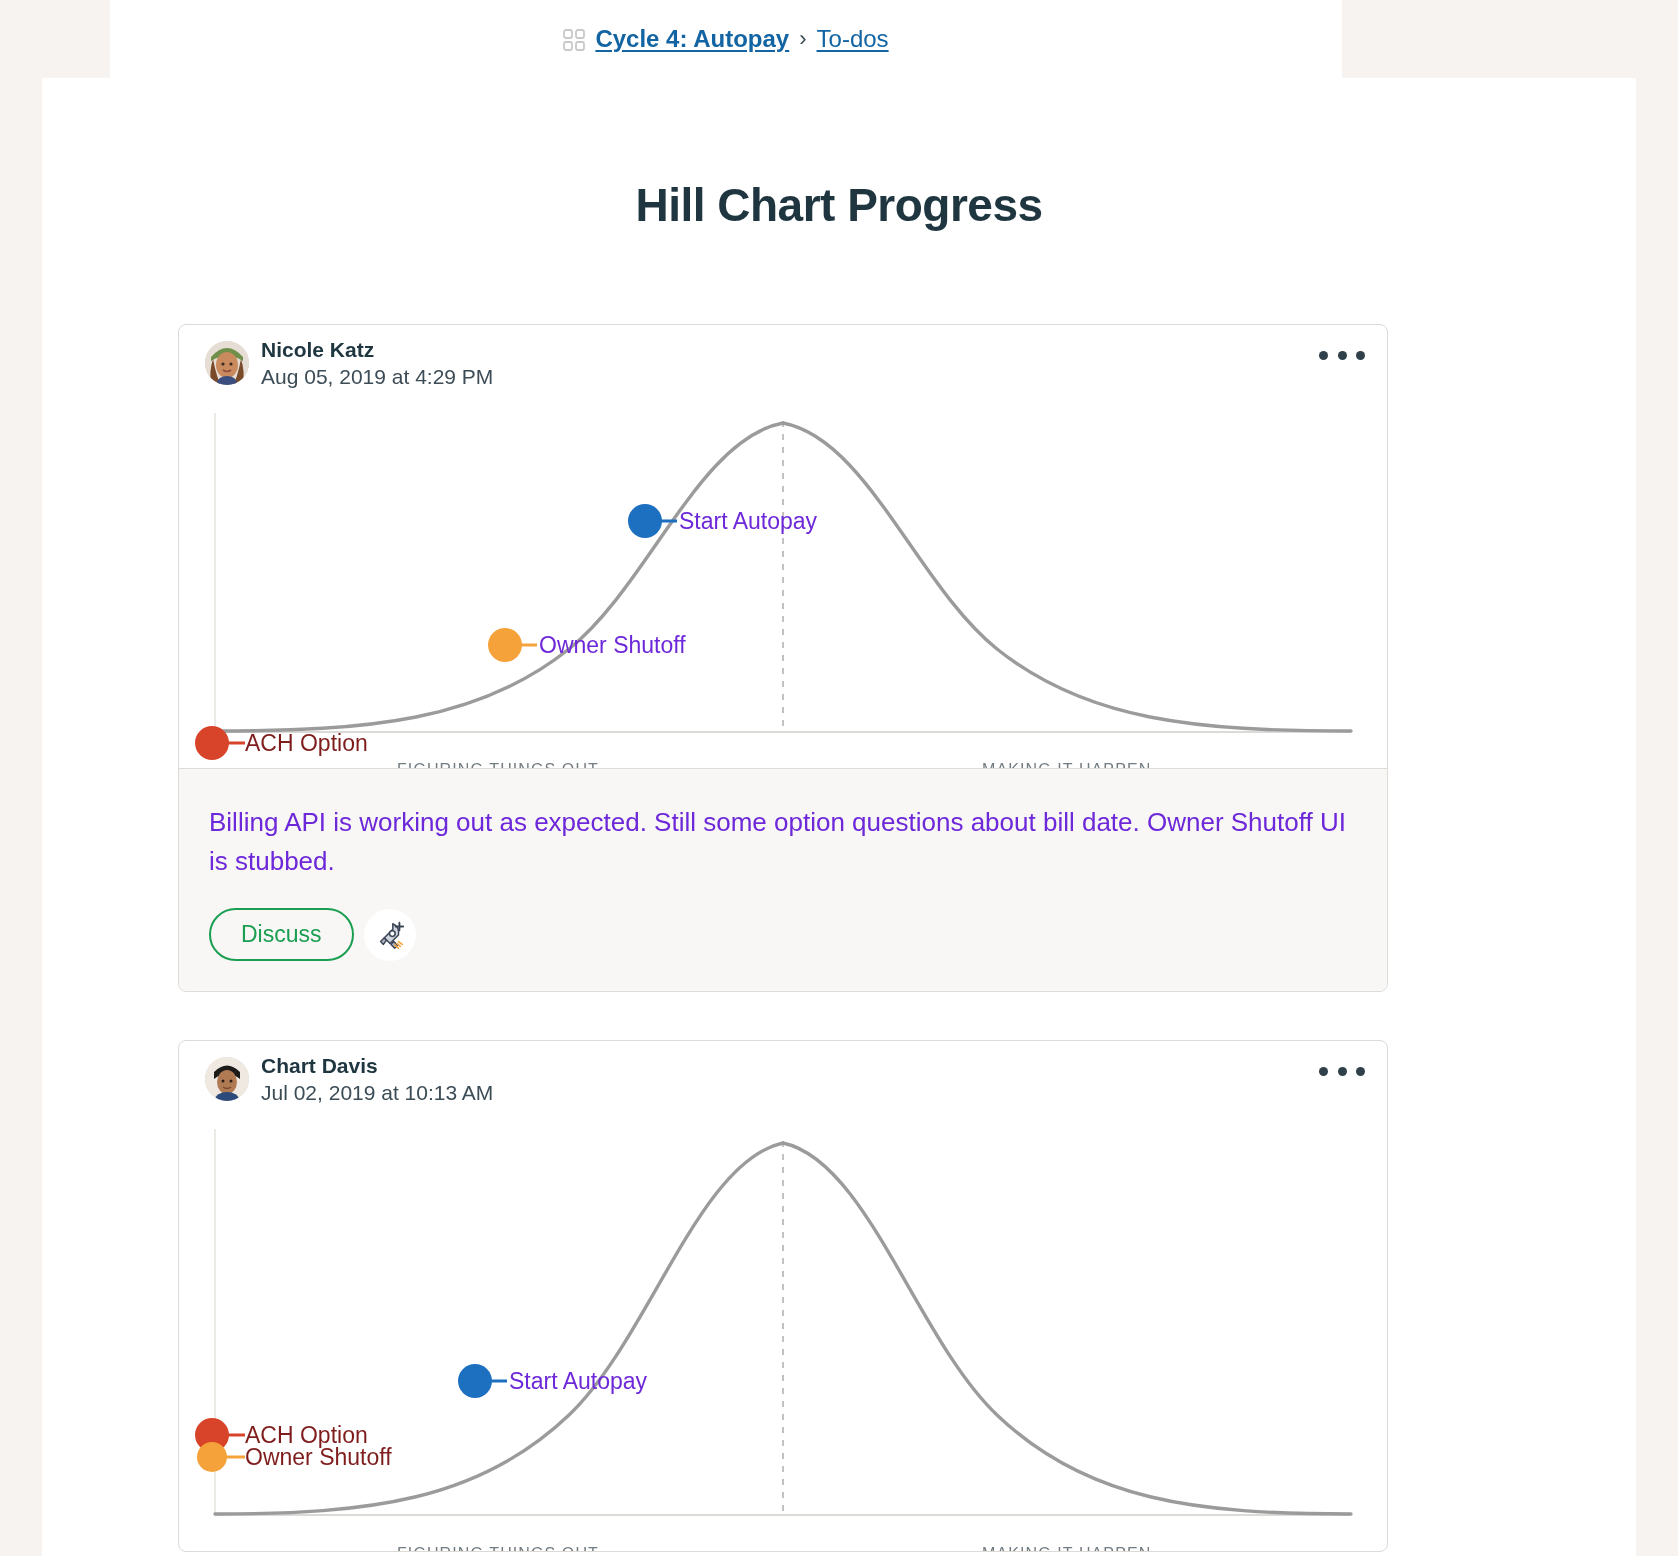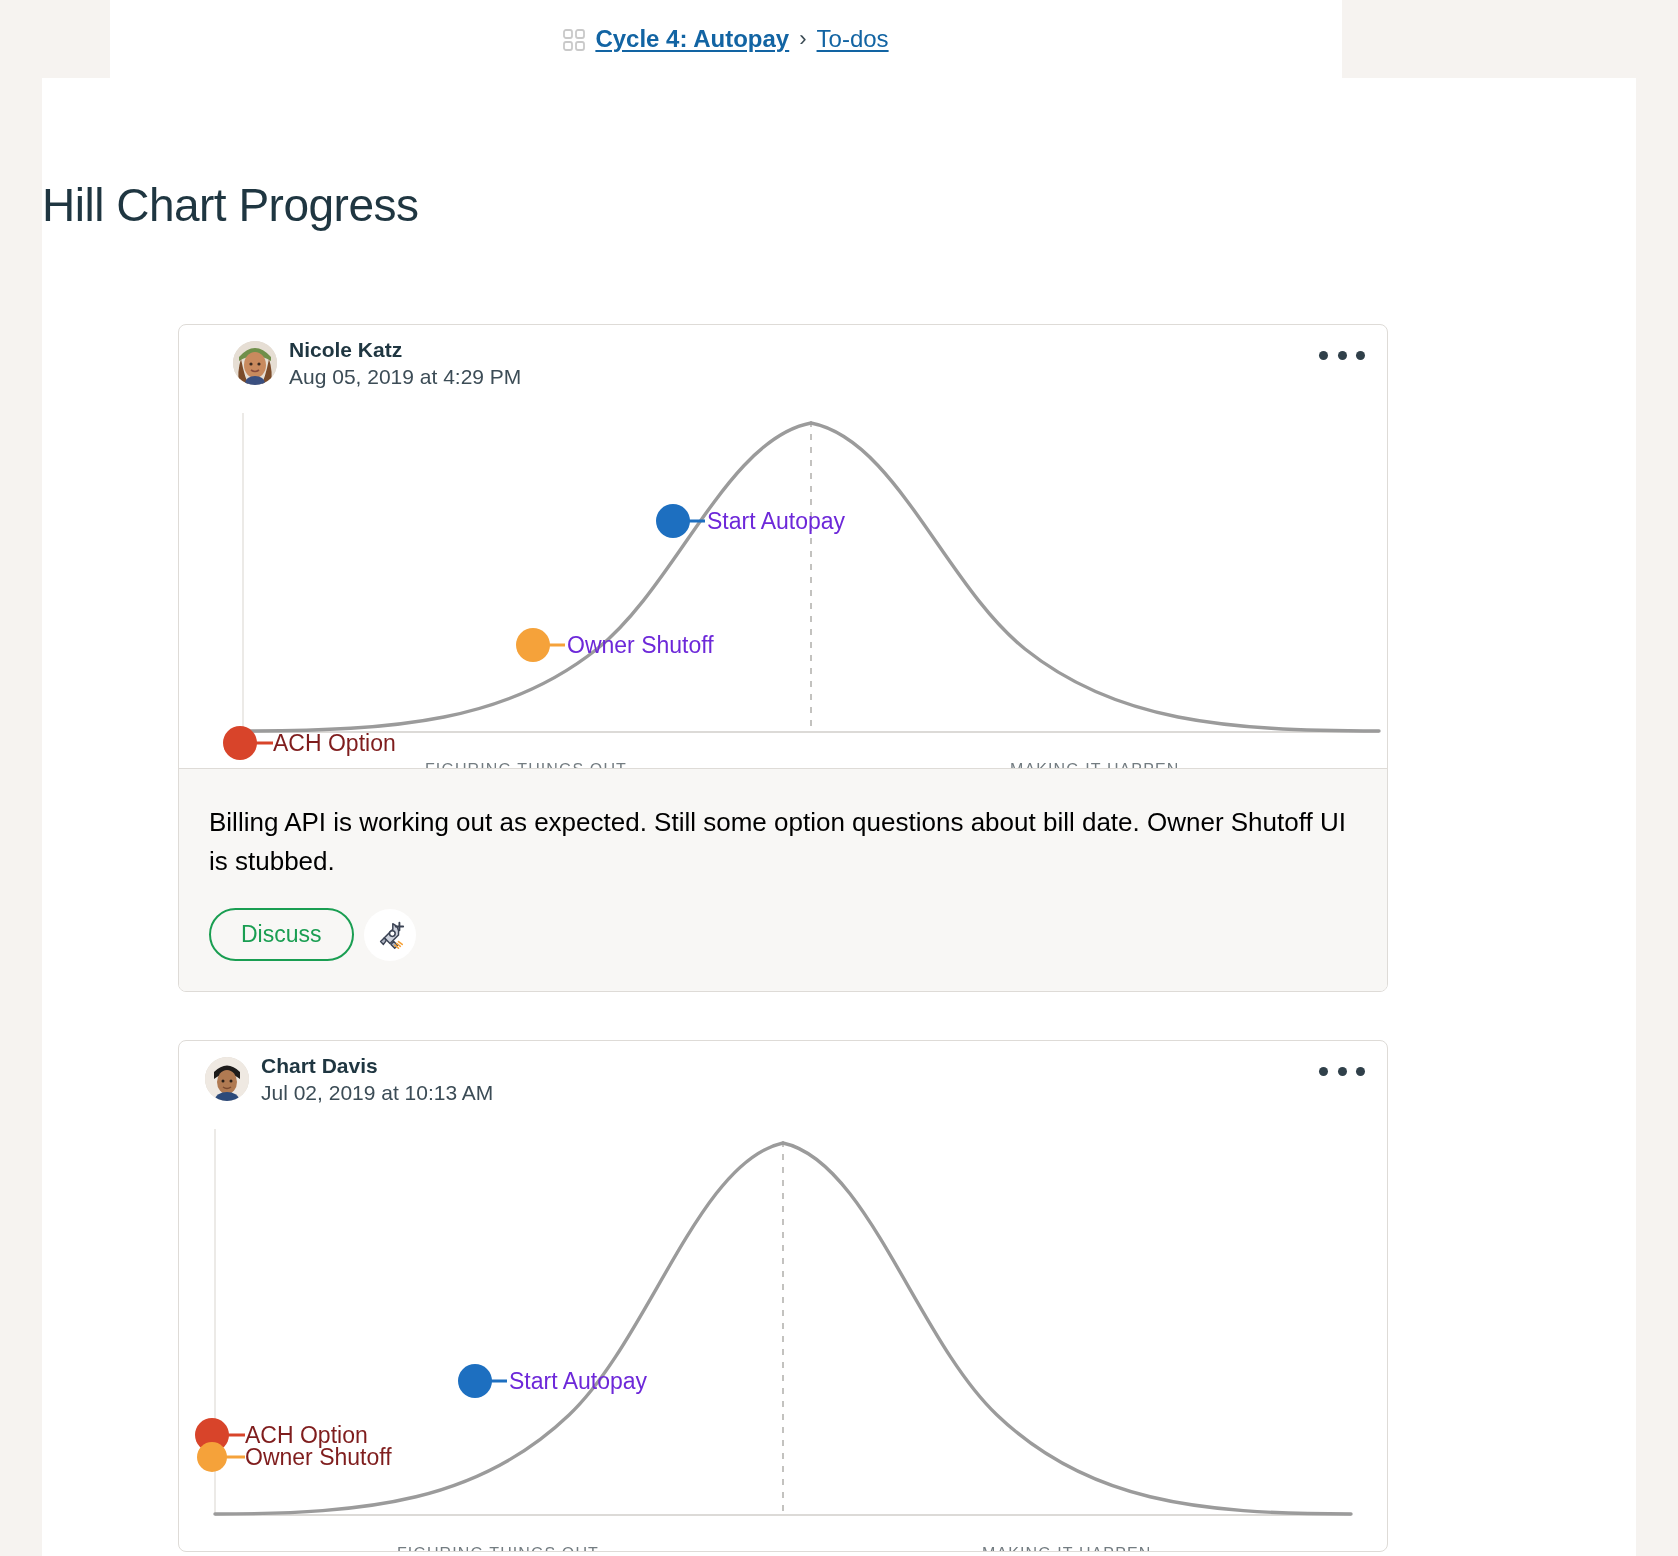--- a/index.html
+++ b/index.html
@@ -30,43 +30,43 @@
 
   
   .panel {
     position: absolute;
     left: 42px; top: 78px; width: 1594px; height: 1478px;
     background: #ffffff;
   }
 
   .page-title {
     position: absolute; left: 0; top: 100px; width: 100%;
-    text-align: left;
-    font-size: 46px; font-weight: normal; color: #1f3641;
+    text-align: center;
+    font-size: 46px; font-weight: bold; color: #1f3641;
     letter-spacing: -0.5px;
   }
 
   
   .today-divider {
     position: absolute; left: 200px; top: 188px; width: 1196px;
     display: flex; align-items: center; gap: 24px;
   }
   .today-divider .rule { flex: 1; height: 1px; background: #e4e2df; }
   .today-label {
     font-size: 25px; font-weight: bold; color: #32424c;
     white-space: nowrap;
   }
 
   
   .card {
     position: absolute; left: 136px; width: 1210px;
     border: 1px solid #dedbd7; border-radius: 8px;
     background: #ffffff; overflow: hidden;
   }
-  #card-0 { top: 246px; height: 668px; padding-left: 28px; }
+  #card-0 { top: 246px; height: 668px; }
   #card-1 { top: 962px; height: 512px; }
 
   .card-head { position: relative; height: 74px; }
   .avatar {
     position: absolute; left: 26px; top: 16px;
     width: 44px; height: 44px; border-radius: 50%;
     overflow: hidden; background: #ddd7cf;
   }
   .avatar svg { display: block; width: 44px; height: 44px; }
   .author {
@@ -102,21 +102,21 @@
   .hdot { position: absolute; border-radius: 50%; transform: translate(-50%,-50%); cursor: pointer; }
   .leader { position: absolute; height: 3px; transform: translateY(-50%); }
 
   
   .comment {
     position: absolute; left: 0; right: 0; bottom: 0;
     background: #f8f7f5; border-top: 1px solid #dedbd7;
     padding: 34px 30px 30px 30px;
   }
   .comment-text {
-    font-size: 26px; line-height: 1.48; color: #000000;
+    font-size: 26px; line-height: 1.48; color: #6d28d9;
     max-width: 1140px;
   }
   .comment-actions { margin-top: 28px; display: flex; align-items: center; gap: 10px; }
   .discuss-btn {
     border: 2px solid #1a9e52; color: #1a9e52; background: transparent;
     border-radius: 999px; padding: 11px 30px;
     font-size: 23px; font-family: inherit; cursor: pointer;
   }
   .boost-btn {
     width: 52px; height: 52px; border-radius: 50%;

